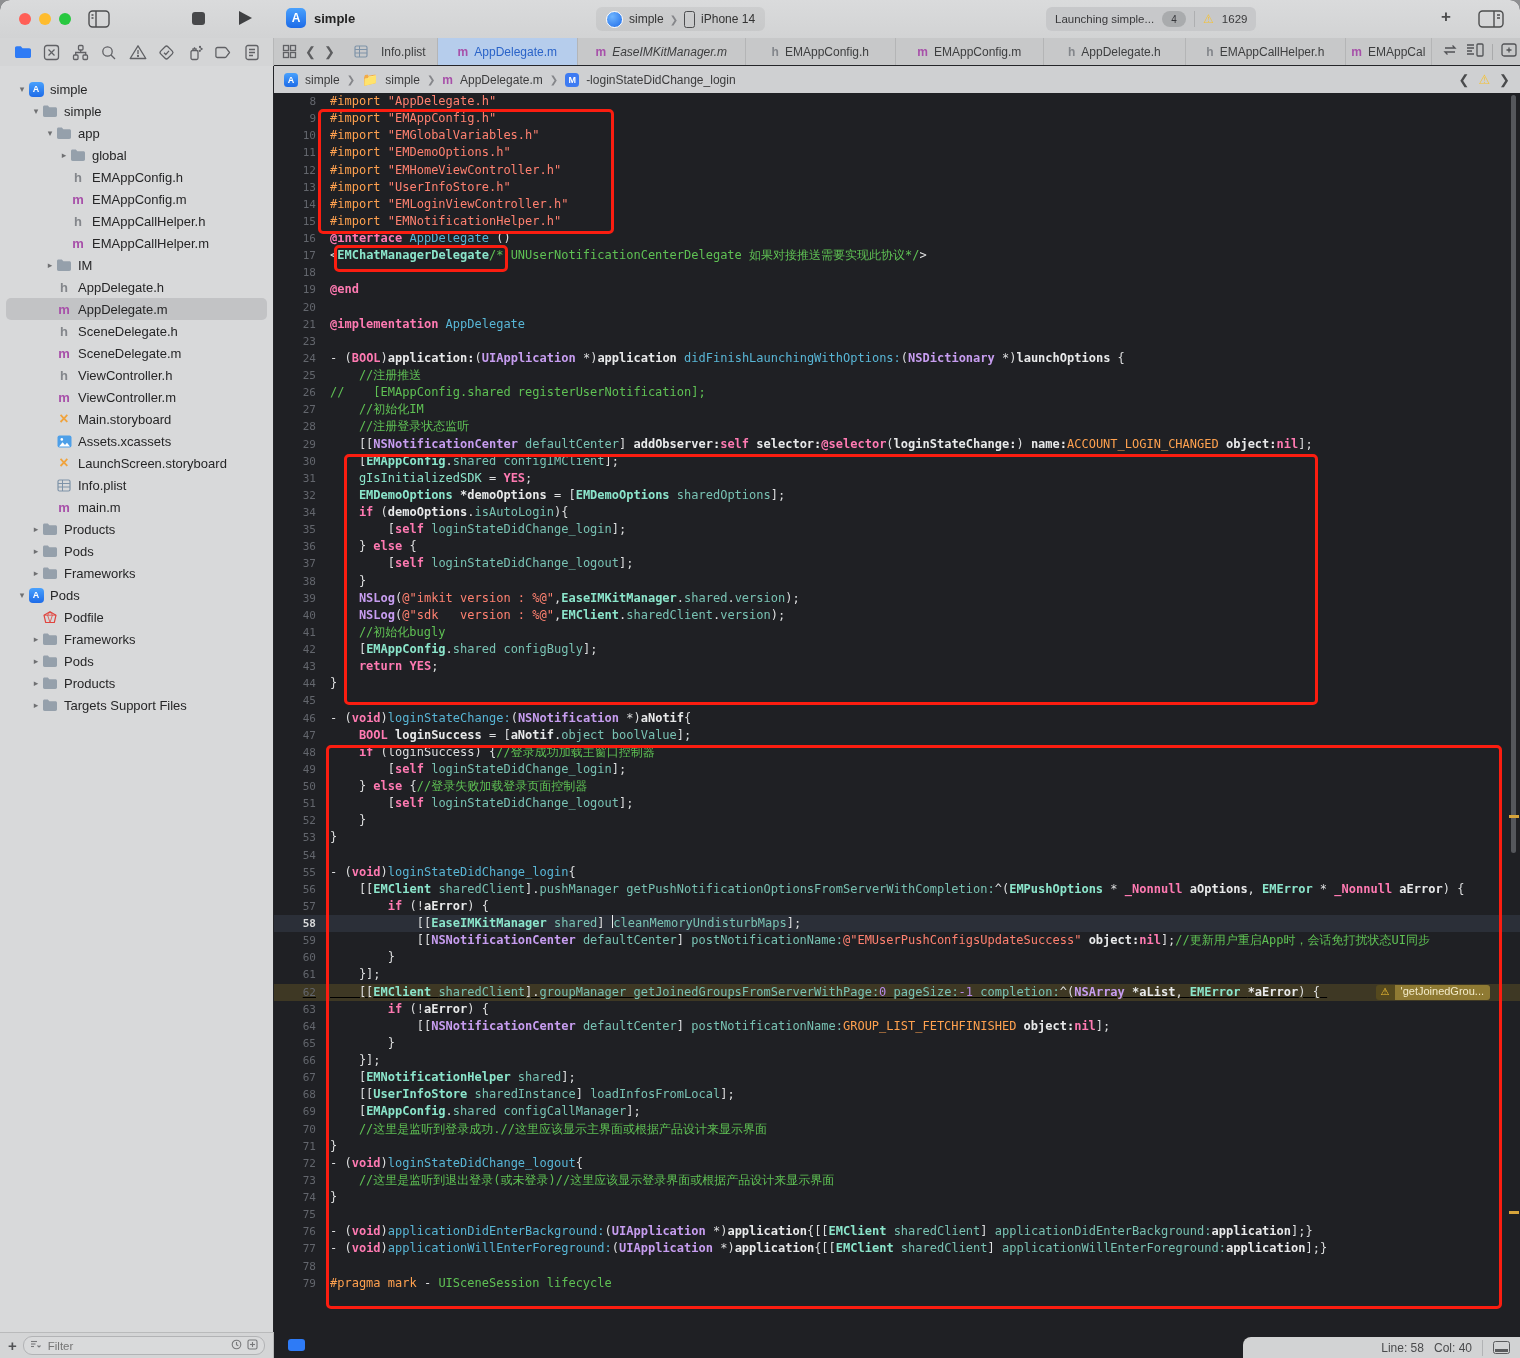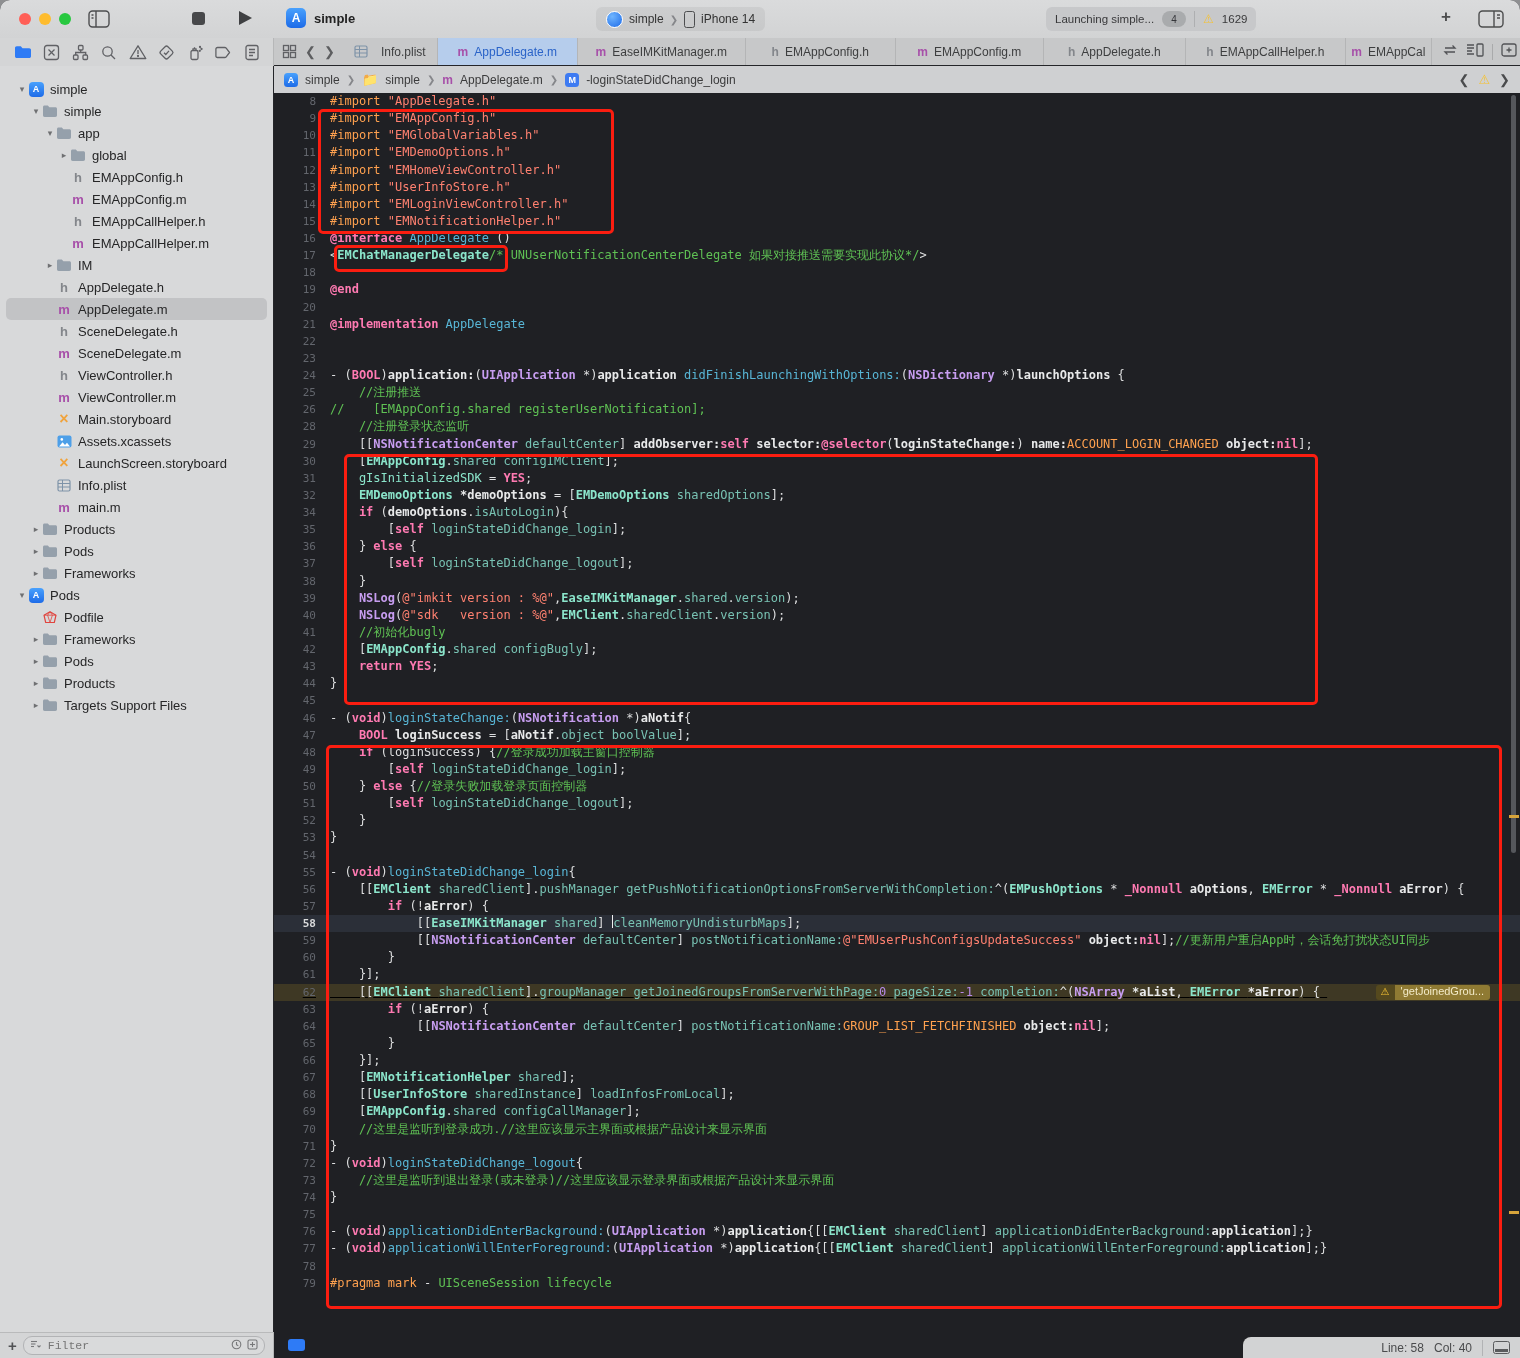--- a/index.html
+++ b/index.html
@@ -30,21 +30,21 @@
   .plus-btn{left:1441px;font-size:17px;font-weight:bold;top:7px;}
 
   
   .navrow{position:absolute;left:0;top:38px;width:274px;height:28px;background:#d4d5d6;border-right:1px solid #b6b7b8;display:flex;align-items:center;justify-content:space-between;padding:0 10px 0 12px;box-sizing:border-box;}
   .nv{display:flex;align-items:center;justify-content:center;width:22px;height:22px;}
   .nv svg{stroke:#606165;fill:none;stroke-width:1.3;}
   .tabbar{position:absolute;left:274px;top:38px;width:1246px;height:28px;background:#c7c8c9;display:flex;align-items:stretch;font-size:12px;color:#3d3e3f;border-bottom:1px solid #242529;box-sizing:border-box;}
   .tab-tools{display:flex;align-items:center;padding:0 4px;gap:2px;color:#6f7072;}
   .tab{display:flex;align-items:center;justify-content:center;gap:6px;border-right:1px solid #b4b5b6;white-space:nowrap;overflow:hidden;padding:0 8px;box-sizing:border-box;}
   .tab.sel{background:#b6cdec;color:#2a63c8;}
-  .tab.italic .tab-label{}
+  .tab.italic .tab-label{font-style:italic;}
   .tab .fic{font-weight:bold;font-size:12px;}
   .fic-m{color:#A750A9;}.fic-h{color:#83868b;}
   .tab-right-icons{margin-left:auto;display:flex;align-items:center;gap:8px;padding:0 10px;color:#515255;}
   .vsep{width:1px;height:16px;background:#a9aaab;}
 
   
   .jumpbar{position:absolute;left:274px;top:66px;width:1246px;height:27px;background:#cfd0d2;display:flex;align-items:center;padding:0 10px;gap:7px;font-size:12px;color:#3b3b3c;box-sizing:border-box;}
   .jb-ic{width:14px;height:14px;border-radius:3.5px;display:flex;align-items:center;justify-content:center;font-size:9px;font-weight:bold;color:#fff;}
   .jb-proj{background:linear-gradient(#49A1FD,#1D6BE8);}
   .jb-M{background:#3E7BF2;}
@@ -61,21 +61,21 @@
   .ic{flex:none;margin-right:6px;display:inline-flex;align-items:center;justify-content:center;width:16px;}
   .ic-project{width:15px;height:15px;border-radius:4px;background:linear-gradient(#49A1FD,#1D6BE8);color:#fff;font-size:9px;font-weight:bold;display:inline-flex;align-items:center;justify-content:center;}
   .ic-h{color:#83868b;font-weight:bold;font-size:13px;}
   .ic-m{color:#A750A9;font-weight:bold;font-size:13px;}
   .ic-sb{color:#F0A33C;font-weight:bold;font-size:16px;line-height:1;}
 
   
   .sb-bottom{position:absolute;left:0;top:1332px;width:274px;height:26px;background:#d4d5d6;border-top:1px solid #b9babb;border-right:1px solid #b6b7b8;display:flex;align-items:center;box-sizing:border-box;padding:0 8px;gap:6px;}
   .sb-plus{color:#515255;font-size:15px;font-weight:bold;}
   .filter-field{flex:1;height:17px;border:1px solid #b2b3b5;border-radius:9px;display:flex;align-items:center;padding:0 6px;gap:5px;color:#8e8f91;font-size:11.5px;background:#d9dadb;}
-  .filter-field input{border:none;background:transparent;outline:none;font-size:11.5px;color:#555;width:70px;font-family:Liberation Mono, monospace;}
+  .filter-field input{border:none;background:transparent;outline:none;font-size:11.5px;color:#555;width:70px;font-family:Liberation Sans, sans-serif;}
   .ff-ic{color:#77787a;font-size:10px;}
   .ed-bottom{position:absolute;left:274px;top:1326px;width:1246px;height:32px;background:#1F2024;}
   .bp-blue{position:absolute;left:14px;top:13px;width:17px;height:12px;border-radius:3px;background:#2E7BF6;}
   .linecol{position:absolute;right:0;top:11px;width:277px;height:21px;background:#d2d3d4;border-top-left-radius:8px;display:flex;align-items:center;justify-content:flex-end;gap:10px;padding-right:10px;box-sizing:border-box;font-size:12px;color:#4a4b4d;}
   .lc-icon{width:15px;height:11px;border:1.3px solid #5a5b5d;border-radius:2.5px;position:relative;}
   .lc-icon::after{content:"";position:absolute;left:1px;right:1px;bottom:1px;height:3px;background:#5a5b5d;}
 
   
   .editor{position:absolute;left:274px;top:93px;width:1246px;height:1233px;background:#1F2024;overflow:hidden;}
   .row{position:relative;display:flex;height:17.125px;line-height:17.125px;font-family:"DejaVu Sans Mono",monospace;font-size:12px;white-space:pre;padding-left:12px;}
@@ -584,25 +584,25 @@
         <div class="row"><span class="ln">12</span><span class="p">#import </span><span class="s">"EMHomeViewController.h"</span></div>
         <div class="row"><span class="ln">13</span><span class="p">#import </span><span class="s">"UserInfoStore.h"</span></div>
         <div class="row"><span class="ln">14</span><span class="p">#import </span><span class="s">"EMLoginViewController.h"</span></div>
         <div class="row"><span class="ln">15</span><span class="p">#import </span><span class="s">"EMNotificationHelper.h"</span></div>
         <div class="row"><span class="ln">16</span><span class="k">@interface </span><span class="d">AppDelegate</span><span class="w"> ()</span></div>
         <div class="row"><span class="ln">17</span><span class="w">&lt;</span><span class="tp">EMChatManagerDelegate</span><span class="c">/*,UNUserNotificationCenterDelegate 如果对接推送需要实现此协议*/</span><span class="w">&gt;</span></div>
         <div class="row"><span class="ln">18</span></div>
         <div class="row"><span class="ln">19</span><span class="k">@end</span></div>
         <div class="row"><span class="ln">20</span></div>
         <div class="row"><span class="ln">21</span><span class="k">@implementation </span><span class="d">AppDelegate</span></div>
-        <div class="row"><span class="ln">22</span></div>
         <div class="row"><span class="ln">23</span></div>
         <div class="row"><span class="ln">24</span><span class="w">- (</span><span class="k">BOOL</span><span class="w">)</span><span class="wb">application:</span><span class="w">(</span><span class="ts">UIApplication </span><span class="w">*)</span><span class="wb">application </span><span class="d">didFinishLaunchingWithOptions:</span><span class="w">(</span><span class="ts">NSDictionary </span><span class="w">*)</span><span class="wb">launchOptions</span><span class="w"> {</span></div>
         <div class="row"><span class="ln">25</span><span class="c">    //注册推送</span></div>
         <div class="row"><span class="ln">26</span><span class="c">//    [EMAppConfig.shared registerUserNotification];</span></div>
+        <div class="row"><span class="ln">27</span><span class="c">    //初始化IM</span></div>
         <div class="row"><span class="ln">28</span><span class="c">    //注册登录状态监听</span></div>
         <div class="row"><span class="ln">29</span><span class="w">    [[</span><span class="ts">NSNotificationCenter </span><span class="m">defaultCenter</span><span class="w">] </span><span class="wb">addObserver:</span><span class="k">self</span><span class="w"> </span><span class="wb">selector:</span><span class="k">@selector</span><span class="w">(</span><span class="wb">loginStateChange:</span><span class="w">) </span><span class="wb">name:</span><span class="p">ACCOUNT_LOGIN_CHANGED </span><span class="wb">object:</span><span class="k">nil</span><span class="w">];</span></div>
         <div class="row"><span class="ln">30</span><span class="w">    [</span><span class="tp">EMAppConfig</span><span class="w">.</span><span class="m">shared </span><span class="m">configIMClient</span><span class="w">];</span></div>
         <div class="row"><span class="ln">31</span><span class="g">    gIsInitializedSDK</span><span class="w"> = </span><span class="k">YES</span><span class="w">;</span></div>
         <div class="row"><span class="ln">32</span><span class="tp">    EMDemoOptions </span><span class="wb">*demoOptions</span><span class="w"> = [</span><span class="tp">EMDemoOptions </span><span class="m">sharedOptions</span><span class="w">];</span></div>
         <div class="row"><span class="ln">34</span><span class="k">    if</span><span class="w"> (</span><span class="wb">demoOptions</span><span class="w">.</span><span class="m">isAutoLogin</span><span class="w">){</span></div>
         <div class="row"><span class="ln">35</span><span class="w">        [</span><span class="k">self</span><span class="w"> </span><span class="m">loginStateDidChange_login</span><span class="w">];</span></div>
         <div class="row"><span class="ln">36</span><span class="w">    } </span><span class="k">else</span><span class="w"> {</span></div>
         <div class="row"><span class="ln">37</span><span class="w">        [</span><span class="k">self</span><span class="w"> </span><span class="m">loginStateDidChange_logout</span><span class="w">];</span></div>
         <div class="row"><span class="ln">38</span><span class="w">    }</span></div>

